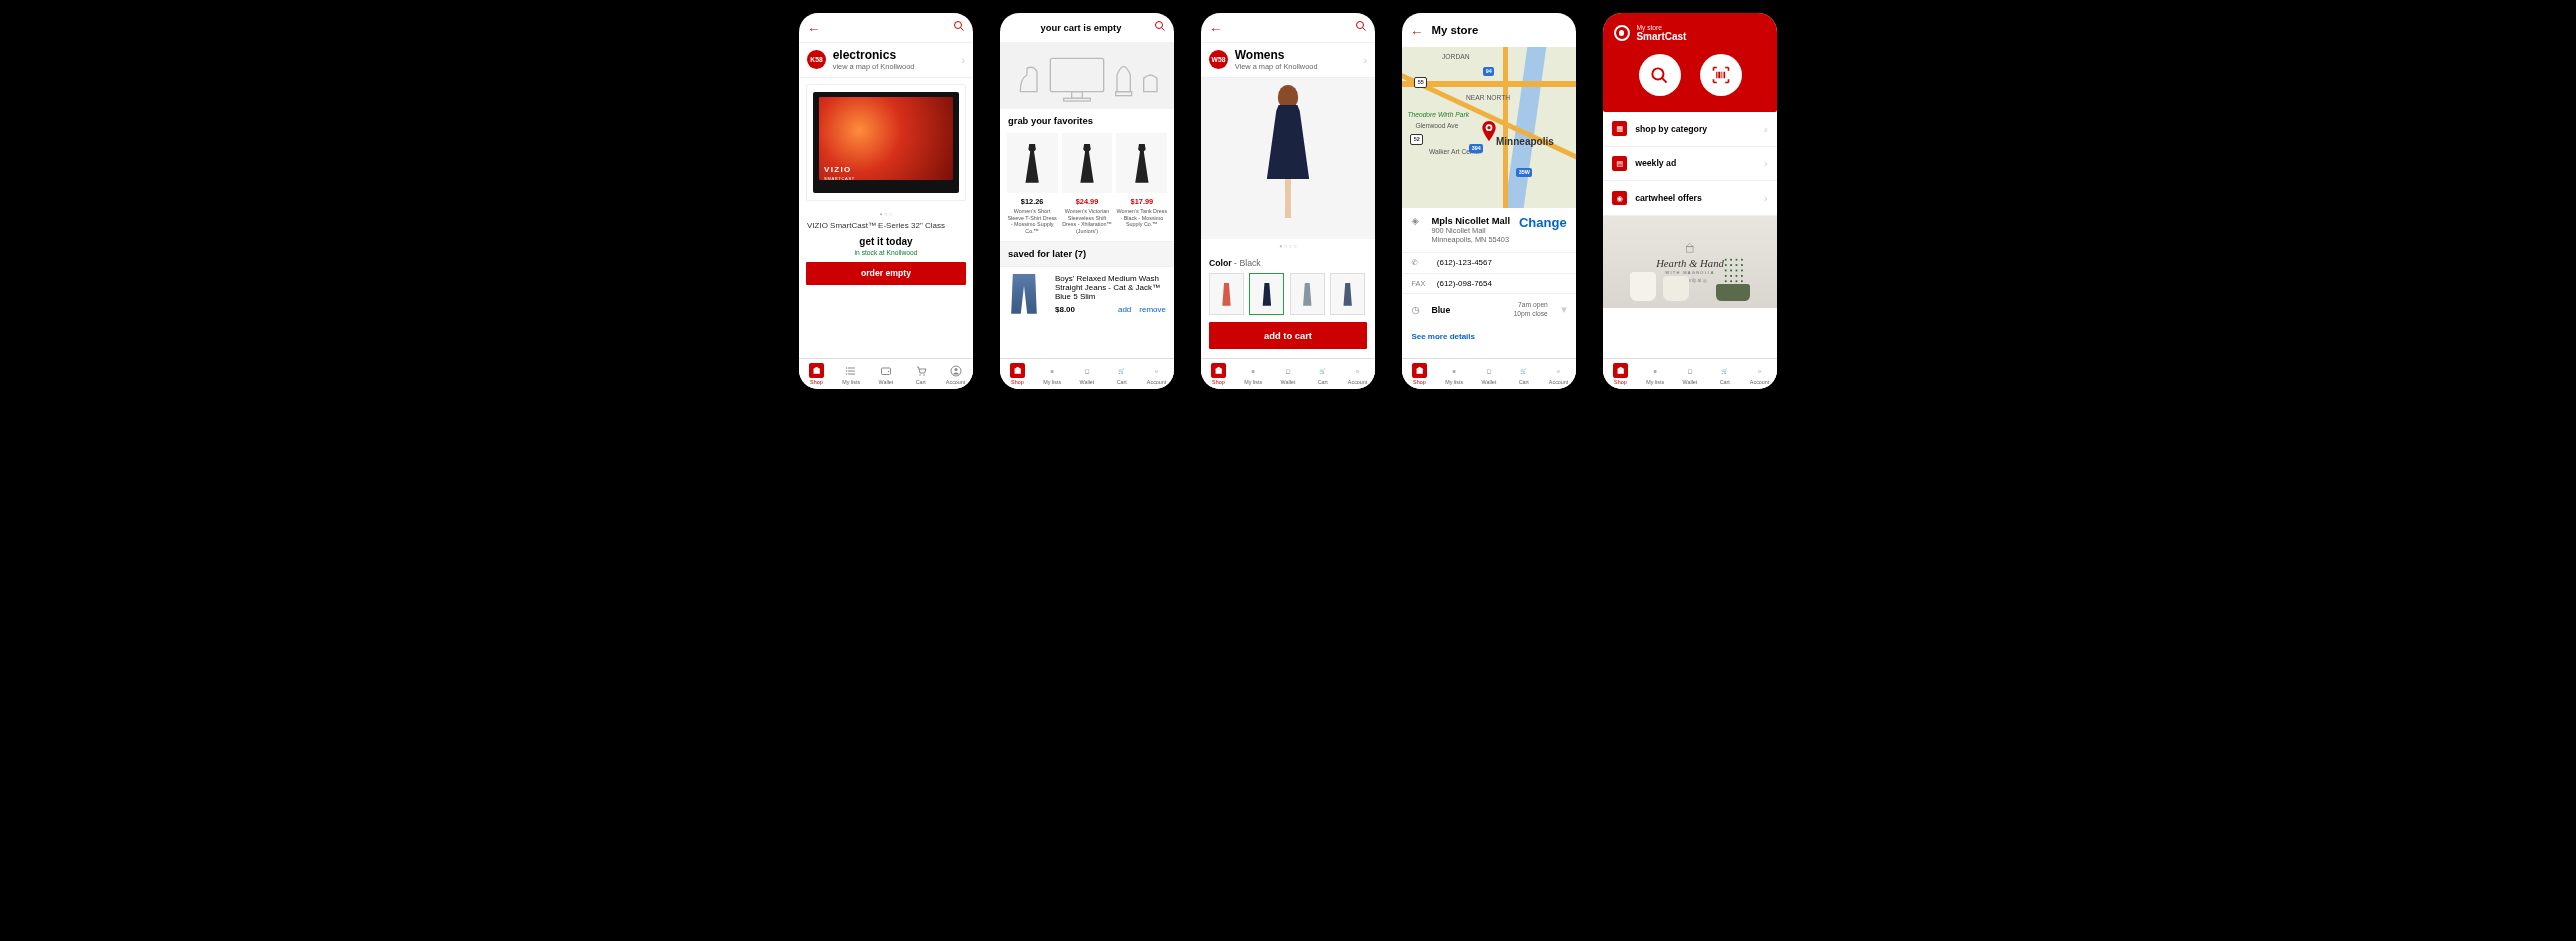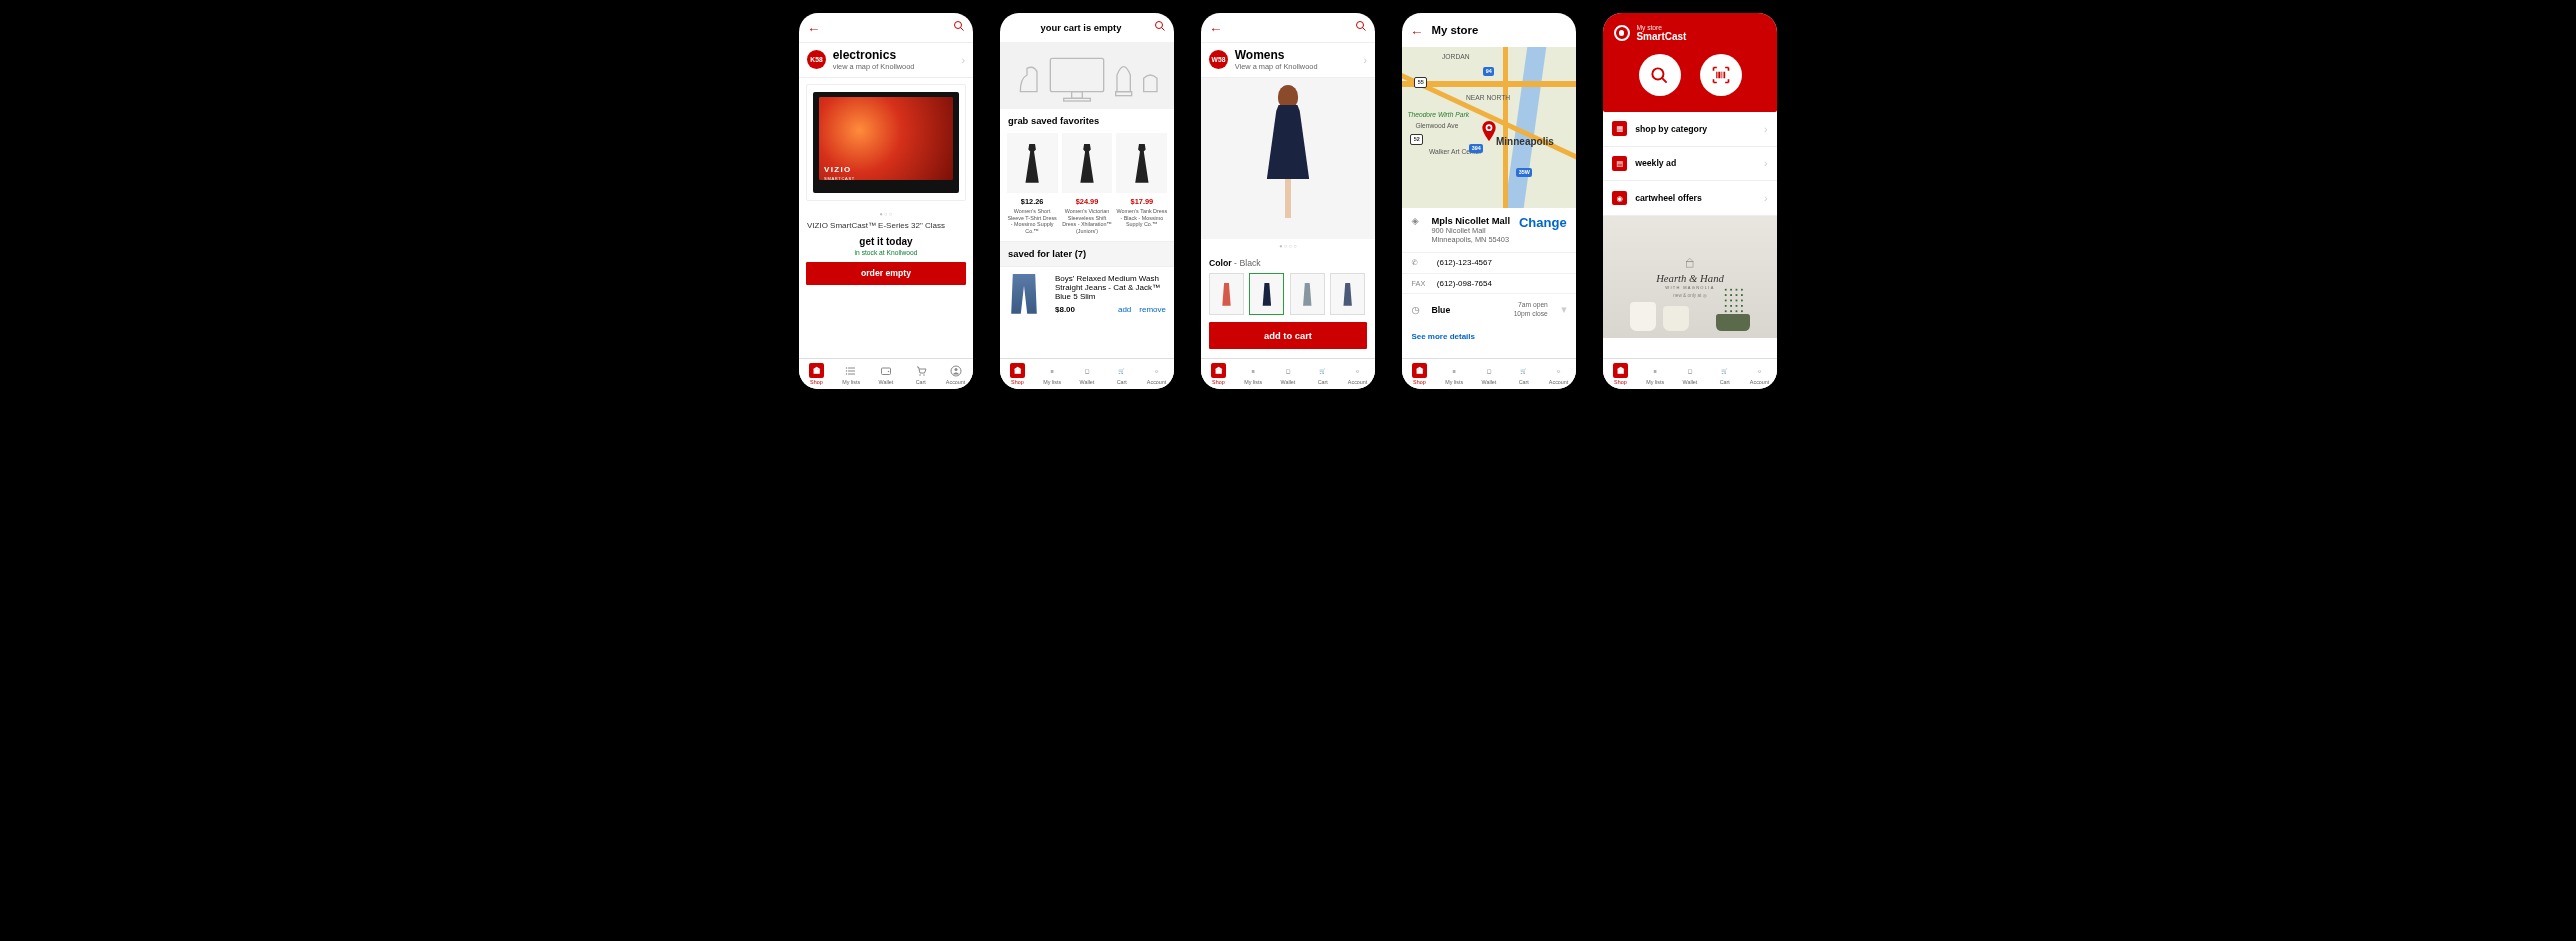--- a/index.html
+++ b/index.html
@@ -94,21 +94,21 @@
   .hero-top { display: flex; align-items: center; gap: 6.7px; }
   .target-logo { width: 16px; height: 16px; border: 2px solid #fff; border-radius: 50%; display: flex; align-items: center; justify-content: center; }
   .target-logo::after { content: ''; width: 5.4px; height: 5.4px; background: #fff; border-radius: 50%; }
   .hero-label { font-size: 6.7px; opacity: .9; }
   .hero-store { font-weight: 700; font-size: 10px; }
   .hero-btns { display: flex; gap: 19px; justify-content: center; margin-top: 12px; }
   .circ-btn { width: 42px; height: 42px; background: #fff; border-radius: 50%; display: flex; align-items: center; justify-content: center; color: #cc0000; }
   .menu-row { display: flex; align-items: center; padding: 9.4px 9.4px; border-bottom: 0.7px solid #eee; gap: 8px; }
   .menu-ico { width: 14.8px; height: 14.8px; background: #cc0000; border-radius: 2px; display: flex; align-items: center; justify-content: center; color: #fff; font-size: 7.4px; }
   .menu-lbl { flex: 1; font-weight: 700; font-size: 8.7px; }
-  .promo { margin: 0; height: 122px; background: linear-gradient(#e8e6de, #d8d6ce); display: flex; flex-direction: column; align-items: center; justify-content: center; position: relative; }
+  .promo { margin: 0; height: 92px; background: linear-gradient(#e8e6de, #d8d6ce); display: flex; flex-direction: column; align-items: center; justify-content: center; position: relative; }
   .promo-title { font-family: Georgia, serif; font-style: italic; font-size: 10.7px; color: #333; }
   .promo-sub { font-size: 4px; letter-spacing: 1.3px; color: #666; margin-top: 1.3px; }
   .promo-tag { font-size: 4.7px; color: #888; margin-top: 2.7px; }
   .vase { width: 25.5px; height: 29.5px; background: #f4f2ea; border-radius: 4px 4px 6.7px 6.7px; position: absolute; bottom: 6.7px; }
 </style>
 </head>
 <body>
 
 <div class="phone">
   <div class="hdr">
@@ -212,21 +212,21 @@
       <svg width="154" height="60" viewBox="0 0 230 90">
         <path class="outline" d="M15 70 Q15 50 25 45 L25 35 Q35 30 40 40 L40 70 Z"></path>
         <rect class="outline" x="60" y="20" width="80" height="50" rx="3"></rect>
         <rect class="outline" x="92" y="70" width="16" height="10"></rect>
         <rect class="outline" x="80" y="80" width="40" height="4"></rect>
         <path class="outline" d="M160 70 L160 45 Q170 20 180 45 L180 70 Z"></path>
         <rect class="outline" x="158" y="70" width="24" height="6"></rect>
         <path class="outline" d="M200 70 L200 50 Q210 40 220 50 L220 70 Z"></path>
       </svg>
     </div>
-    <div class="sec-h">grab saved favorites</div>
+    <div class="sec-h">grab your favorites</div>
     <div class="favs" id="favs">
         <div class="fav">
           <div class="fav-img">
             <div class="dress-shape"></div>
           </div>
     <div class="fav-price ">$12.26</div>
     <div class="fav-name">Women's Short Sleeve T-Shirt Dress - Mossimo Supply Co.™</div>
         </div>
         <div class="fav">
           <div class="fav-img">

